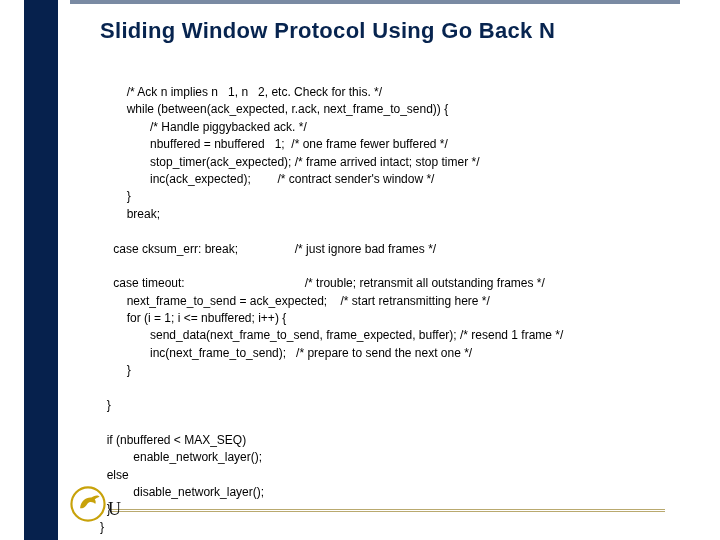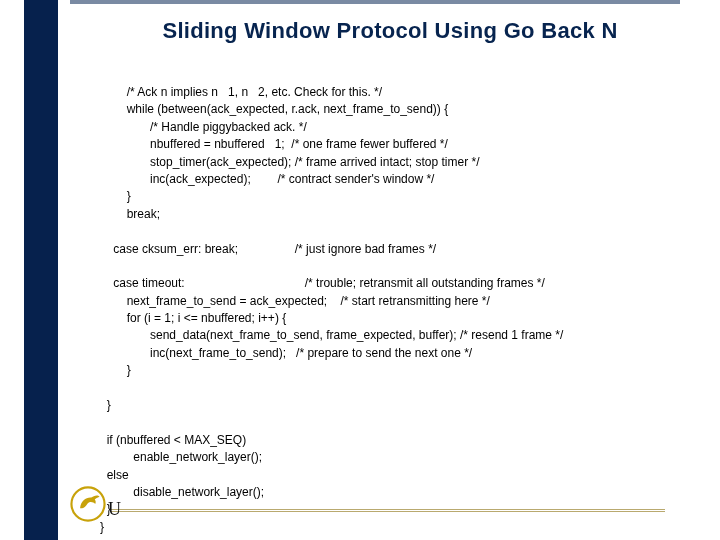--- a/index.html
+++ b/index.html
@@ -30,21 +30,20 @@
   .title {
     position: absolute;
     left: 100px;
     top: 18px;
     width: 580px;
     font-family: "Arial Black", Arial, sans-serif;
     font-weight: 900;
     font-size: 22px;
     color: #07244f;
     letter-spacing: 0.3px;
-    text-align: center;
   }
   .code-block {
     position: absolute;
     left: 100px;
     top: 84px;
     width: 600px;
     font-family: Arial, Helvetica, sans-serif;
     font-size: 12px;
     color: #000000;
     line-height: 1.45;

